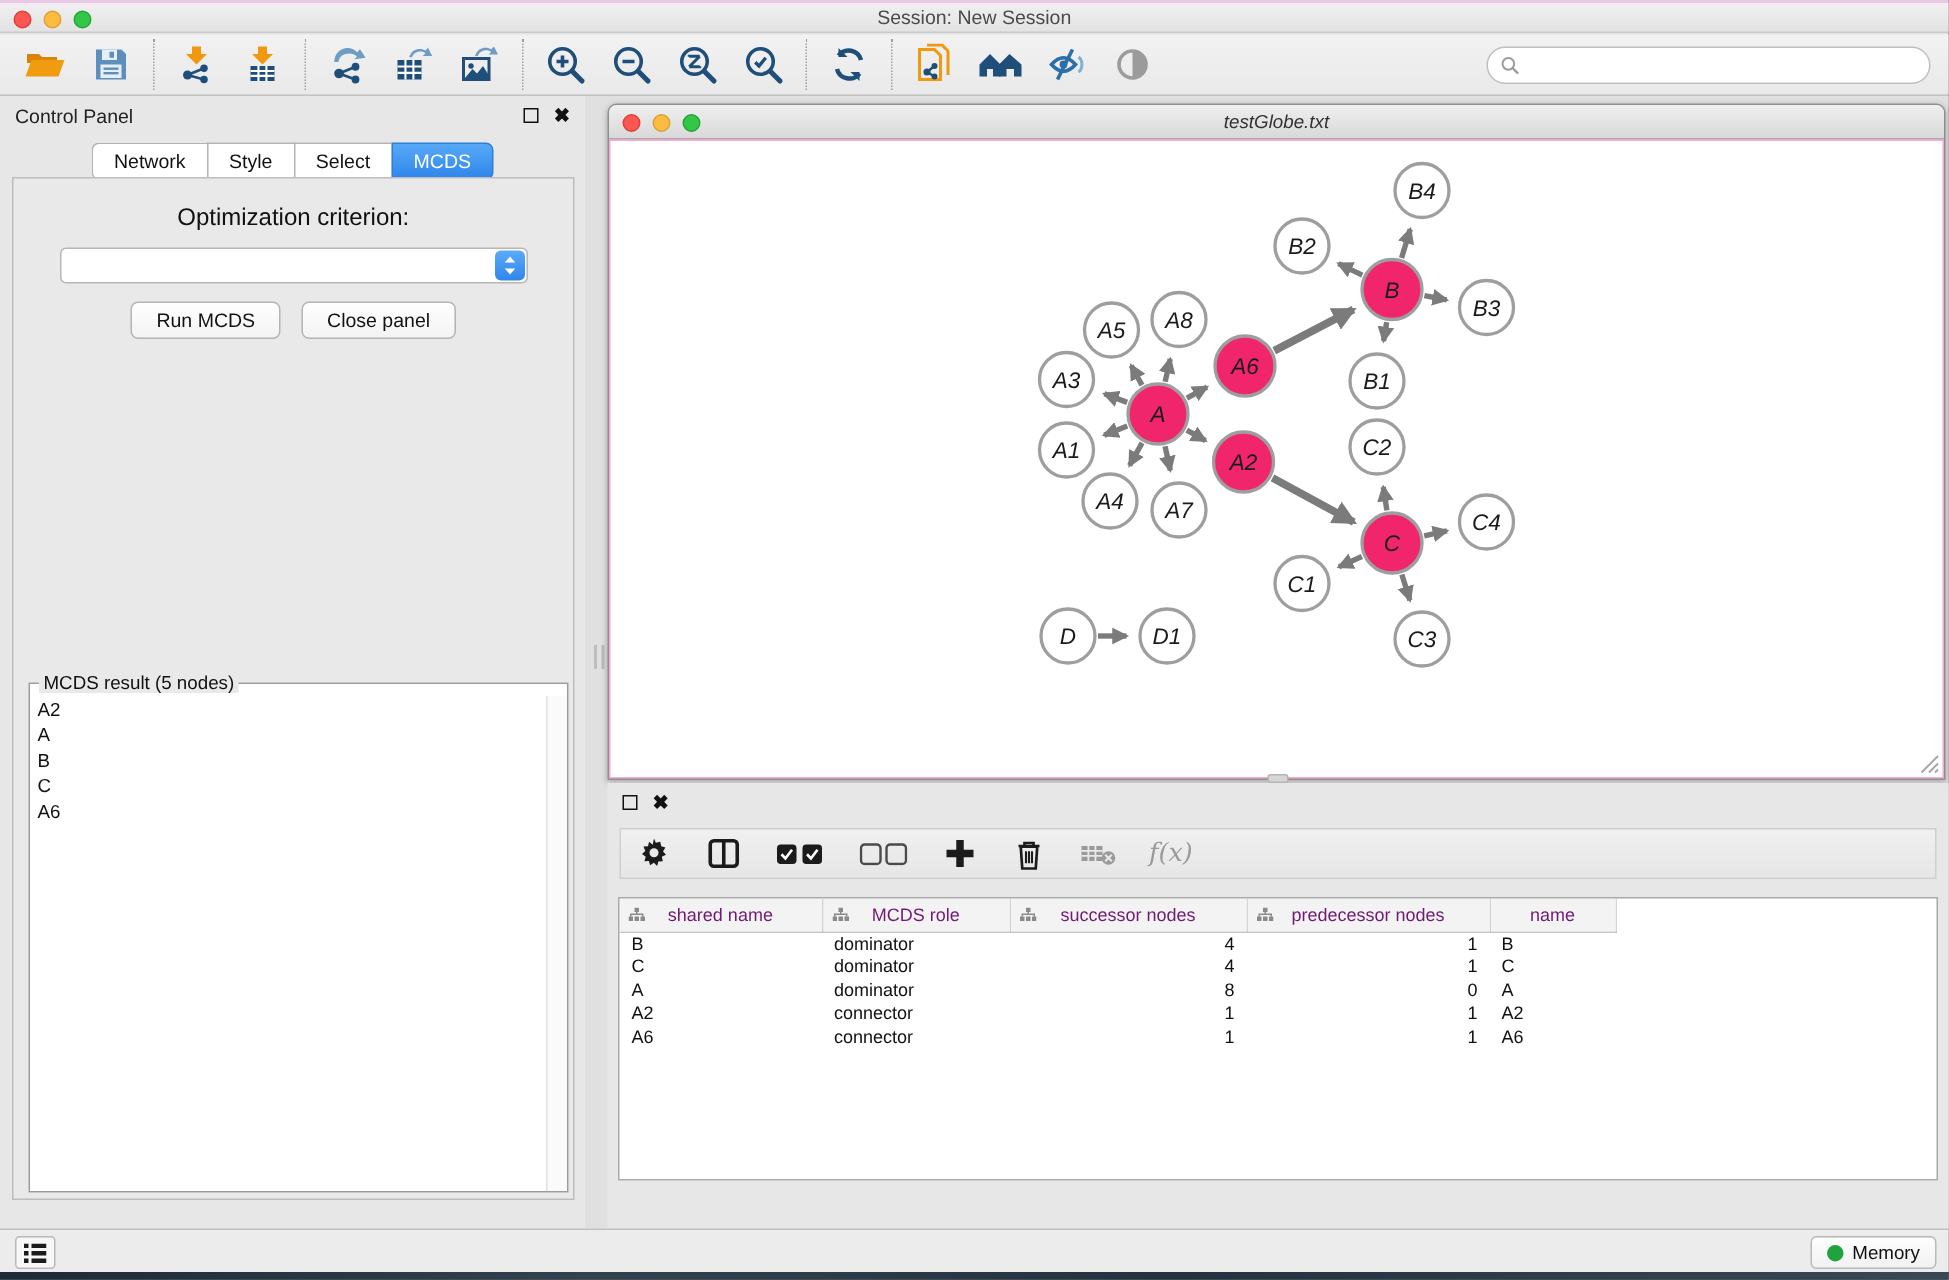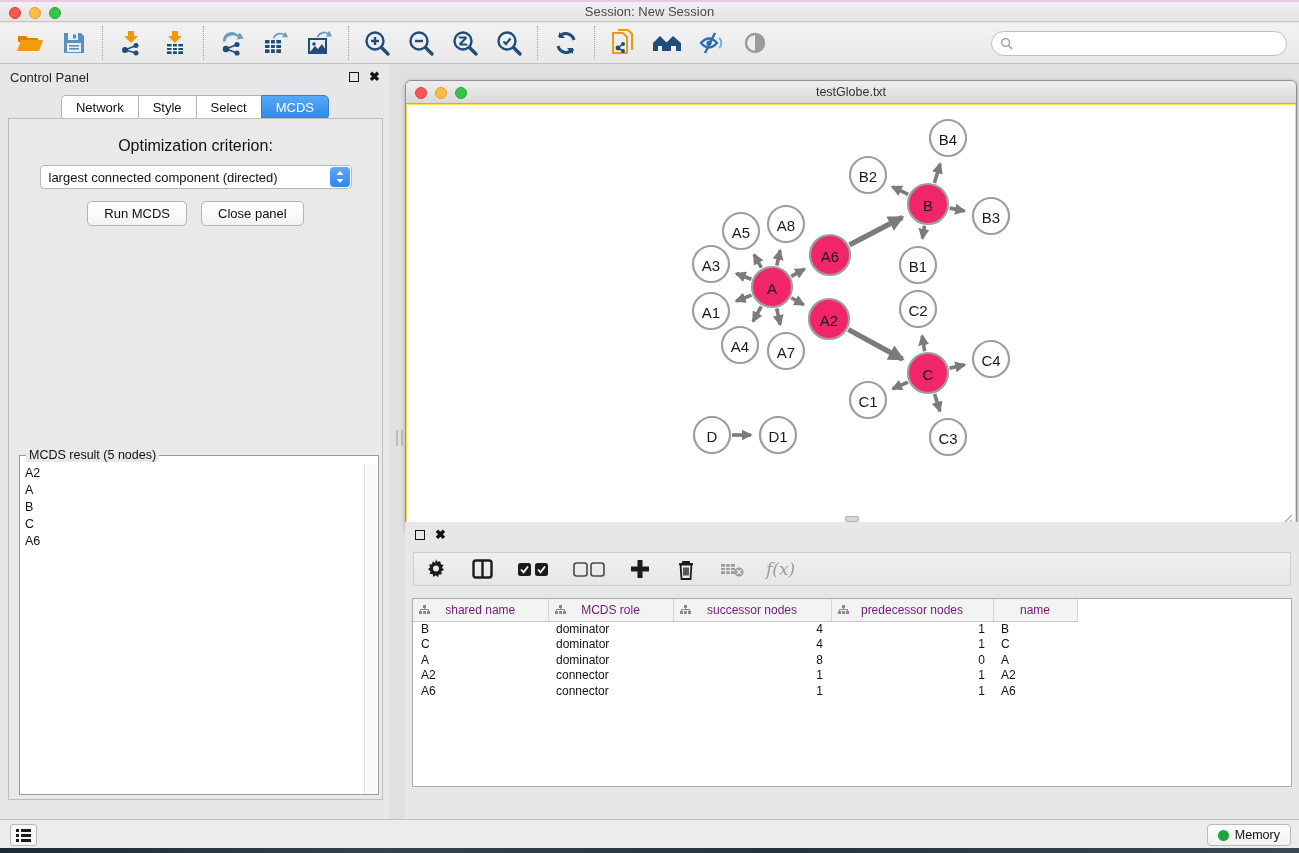--- a/index.html
+++ b/index.html
@@ -60,23 +60,23 @@
   .result-title { position:absolute; top:-8px; left:6px; background:#e9e9e9; padding:0 3px; font-size:12.5px; color:#111; }
   .result-list { position:absolute; left:0; top:8px; right:14px; bottom:0; overflow:hidden; }
   .result-item { font-size:12.5px; color:#111; padding:1.5px 0 1.5px 5px; }
   .result-scroll { position:absolute; right:0; top:8px; bottom:0; width:14px; background:#fafafa; border-left:1px solid #e2e2e2; }
 
   
   .v-handle { position:absolute; left:396px; top:366px; width:7px; height:16px;
     border-left:2px solid #bdbdbd; border-right:2px solid #bdbdbd; }
 
   
-  .network-window { position:absolute; left:405px; top:16px; width:892px; height:451px;
-    border:1px solid #8f8f8f; border-radius:6px 6px 0 0; background:#fde047;
-    box-shadow:0 1px 4px rgba(0,0,0,.25); }
+  .network-window { position:absolute; left:405px; top:5px; width:892px; height:451px;
+    border:1px solid #8f8f8f; border-radius:6px 6px 0 0; background:#f9a8d4;
+    box-shadow:0 1px 4px rgba(0,0,0,.25);font-style:italic; }
   .nw-titlebar { height:23px; background:linear-gradient(#efefef,#d9d9d9); border-bottom:1px solid #ababab;
     border-radius:5px 5px 0 0; position:relative; display:flex; align-items:center; }
   .nw-title { width:100%; text-align:center; font-size:12.5px; color:#333; }
   .nw-canvas { position:absolute; left:1px; top:24px; right:1px; bottom:1px; background:#fff; overflow:hidden; }
   .resize-grip { position:absolute; right:2px; bottom:2px; width:13px; height:13px; }
 
   
   .h-handle { position:absolute; left:845px; top:452px; width:14px; height:6px;
     background:#d6d6d6; border:1px solid #b5b5b5; border-radius:2px; }
 
@@ -279,21 +279,20 @@
       </div>
       <div class="cp-tabs">
         <span class="seg cp-tab">Network</span>
         <span class="seg cp-tab">Style</span>
         <span class="seg cp-tab">Select</span>
         <span class="seg cp-tab active">MCDS</span>
       </div>
       <div class="cp-content">
         <div class="opt-label">Optimization criterion:</div>
         <div class="select-box">
-          <span class="sel-val">largest connected component (directed)</span>
           <span class="spinner">
             <svg width="10" height="14" viewBox="0 0 10 14">
                 <path d="M5 1 8.5 5h-7z" fill="#fff"></path>
                 <path d="M5 13 1.5 9h7z" fill="#fff"></path>
               </svg>
           </span>
         </div>
         <div class="btn-row">
           <button class="mac-btn">Run MCDS</button>
           <button class="mac-btn">Close panel</button>

